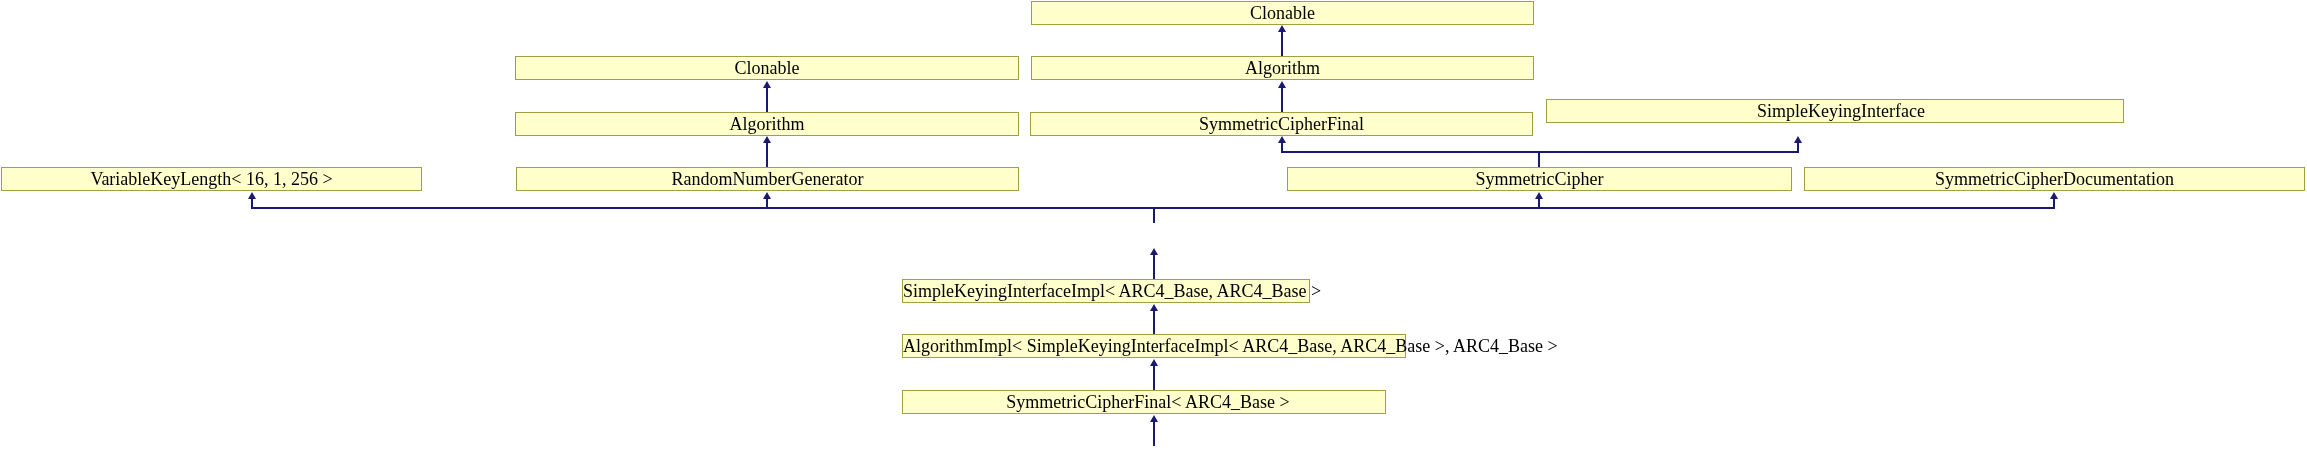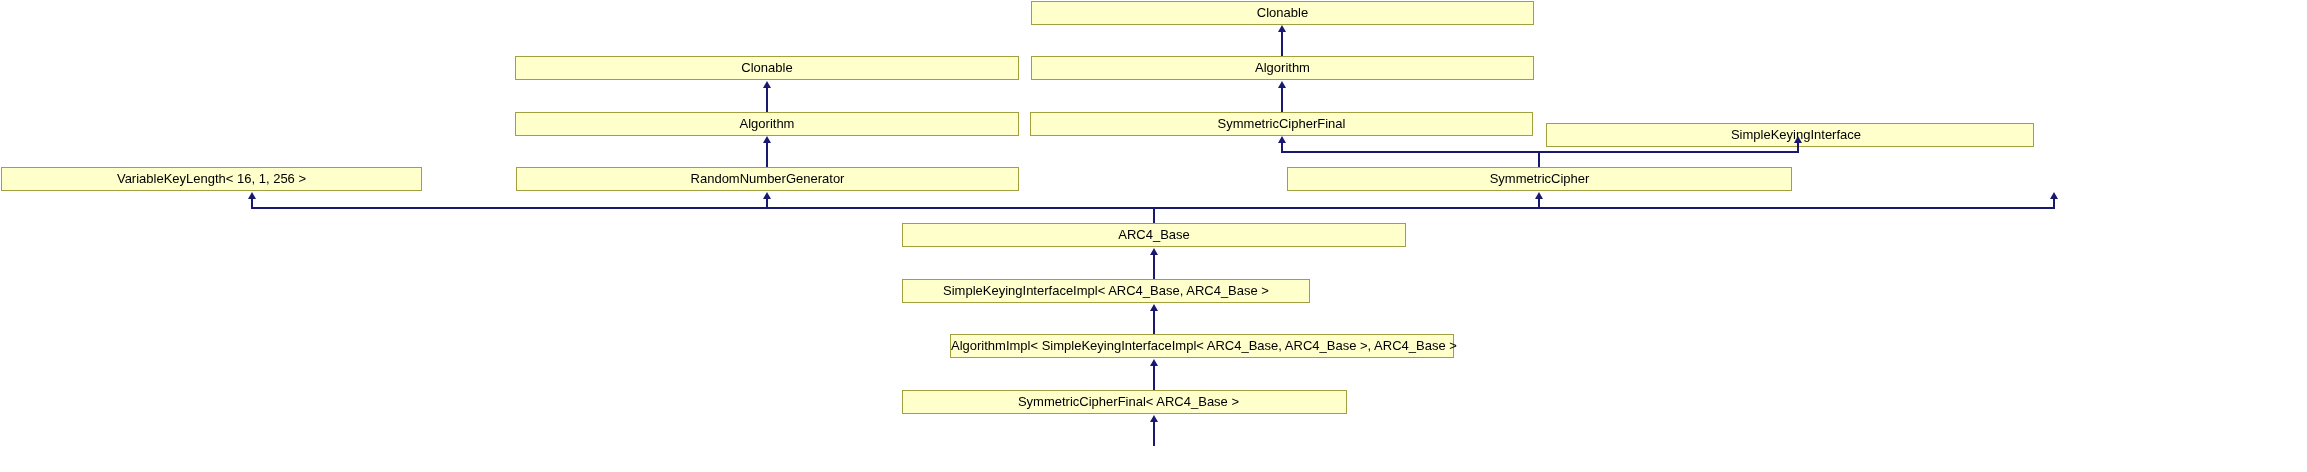--- a/index.html
+++ b/index.html
@@ -5,22 +5,22 @@
   html, body {
     margin: 0;
     padding: 0;
     background: #ffffff;
   }
   #canvas {
     position: relative;
     width: 2307px;
     height: 472px;
     background: #ffffff;
-    font-family: Liberation Sans, sans-serif;
-    font-size: 13px;
+    font-family: Liberation Serif, serif;
+    font-size: 18px;
     color: #000000;
   }
   .node {
     position: absolute;
     height: 24px;
     box-sizing: border-box;
     background: #ffffcc;
     border: 1px solid #a0a040;
     text-align: center;
     line-height: 22px;
@@ -56,30 +56,30 @@
 
 <div id="canvas">
 
   <div class="node" style="left:1031px; top:1px; width:503px;">Clonable</div>
 
   <div class="node" style="left:515px; top:56px; width:504px;">Clonable</div>
   <div class="node" style="left:1031px; top:56px; width:503px;">Algorithm</div>
 
   <div class="node" style="left:515px; top:112px; width:504px;">Algorithm</div>
   <div class="node" style="left:1030px; top:112px; width:503px;">SymmetricCipherFinal</div>
-  <div class="node" style="left:1546px; top:123px; width:488px;padding-left:12px;">SimpleKeyingInterface</div>
+  <div class="node" style="left:1546px; top:99px; width:578px;padding-left:12px;">SimpleKeyingInterface</div>
 
   <div class="node" style="left:1px; top:167px; width:421px;">VariableKeyLength&lt; 16, 1, 256 &gt;</div>
   <div class="node" style="left:1287px; top:167px; width:505px;">SymmetricCipher</div>
   <div class="node" style="left:516px; top:167px; width:503px;">RandomNumberGenerator</div>
+  <div class="node" style="left:1804px; top:167px; width:501px;">SymmetricCipherDocumentation</div>
 
-  <div class="node" style="left:902px; top:223px; width:504px;">ARC4_Base</div>
   <div class="node" style="left:902px; top:279px; width:408px;">SimpleKeyingInterfaceImpl&lt; ARC4_Base, ARC4_Base &gt;</div>
-  <div class="node" style="left:902px; top:334px; width:504px;margin-left:48px;">AlgorithmImpl&lt; SimpleKeyingInterfaceImpl&lt; ARC4_Base, ARC4_Base &gt;, ARC4_Base &gt;</div>
-  <div class="node" style="left:902px; top:390px; width:445px;padding-left:8px;">SymmetricCipherFinal&lt; ARC4_Base &gt;</div>
+  <div class="node" style="left:902px; top:334px; width:504px;">AlgorithmImpl&lt; SimpleKeyingInterfaceImpl&lt; ARC4_Base, ARC4_Base &gt;, ARC4_Base &gt;</div>
+  <div class="node" style="left:902px; top:390px; width:484px;padding-left:8px;">SymmetricCipherFinal&lt; ARC4_Base &gt;</div>
   <div class="node current" style="left:902px; top:446px; width:504px;margin-top:48px;">ARC4</div>
 
   <div class="ah" style="left:1278px; top:25px;"></div>
   <div class="vl" style="left:1281px; top:31px; height:25px;"></div>
 
   <div class="ah" style="left:763px; top:81px;"></div>
   <div class="vl" style="left:766px; top:87px; height:25px;"></div>
 
   <div class="ah" style="left:1278px; top:81px;"></div>
   <div class="vl" style="left:1281px; top:87px; height:25px;"></div>

